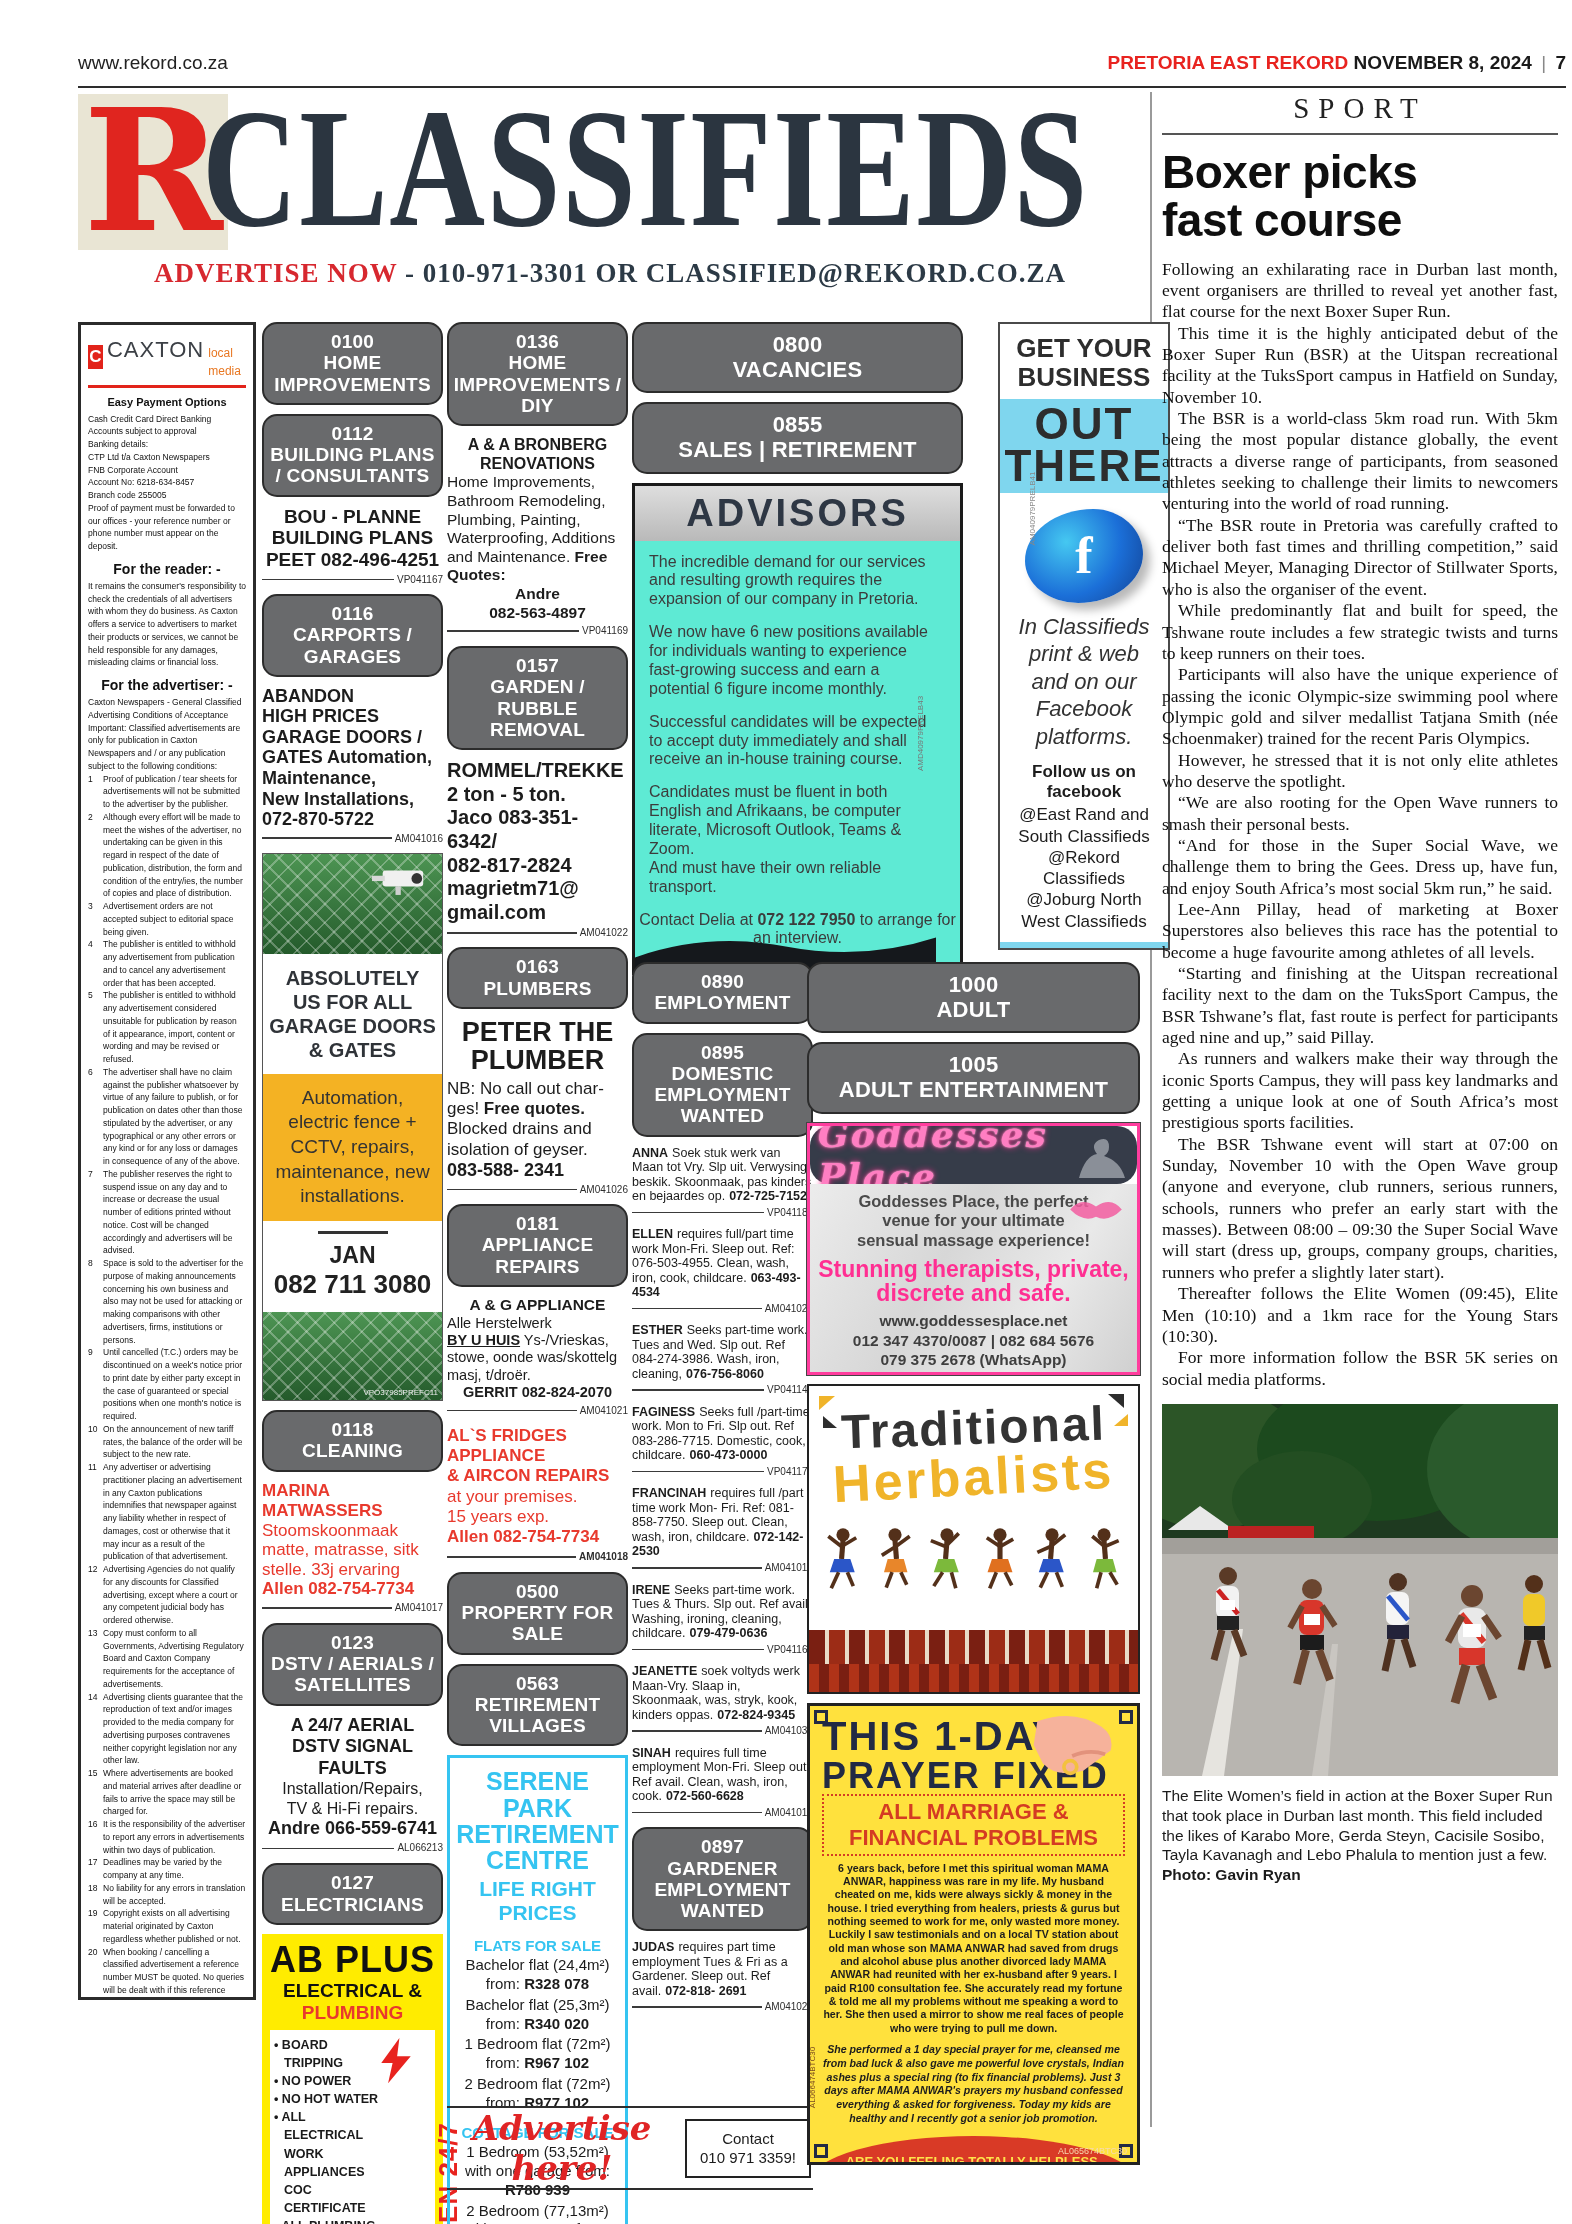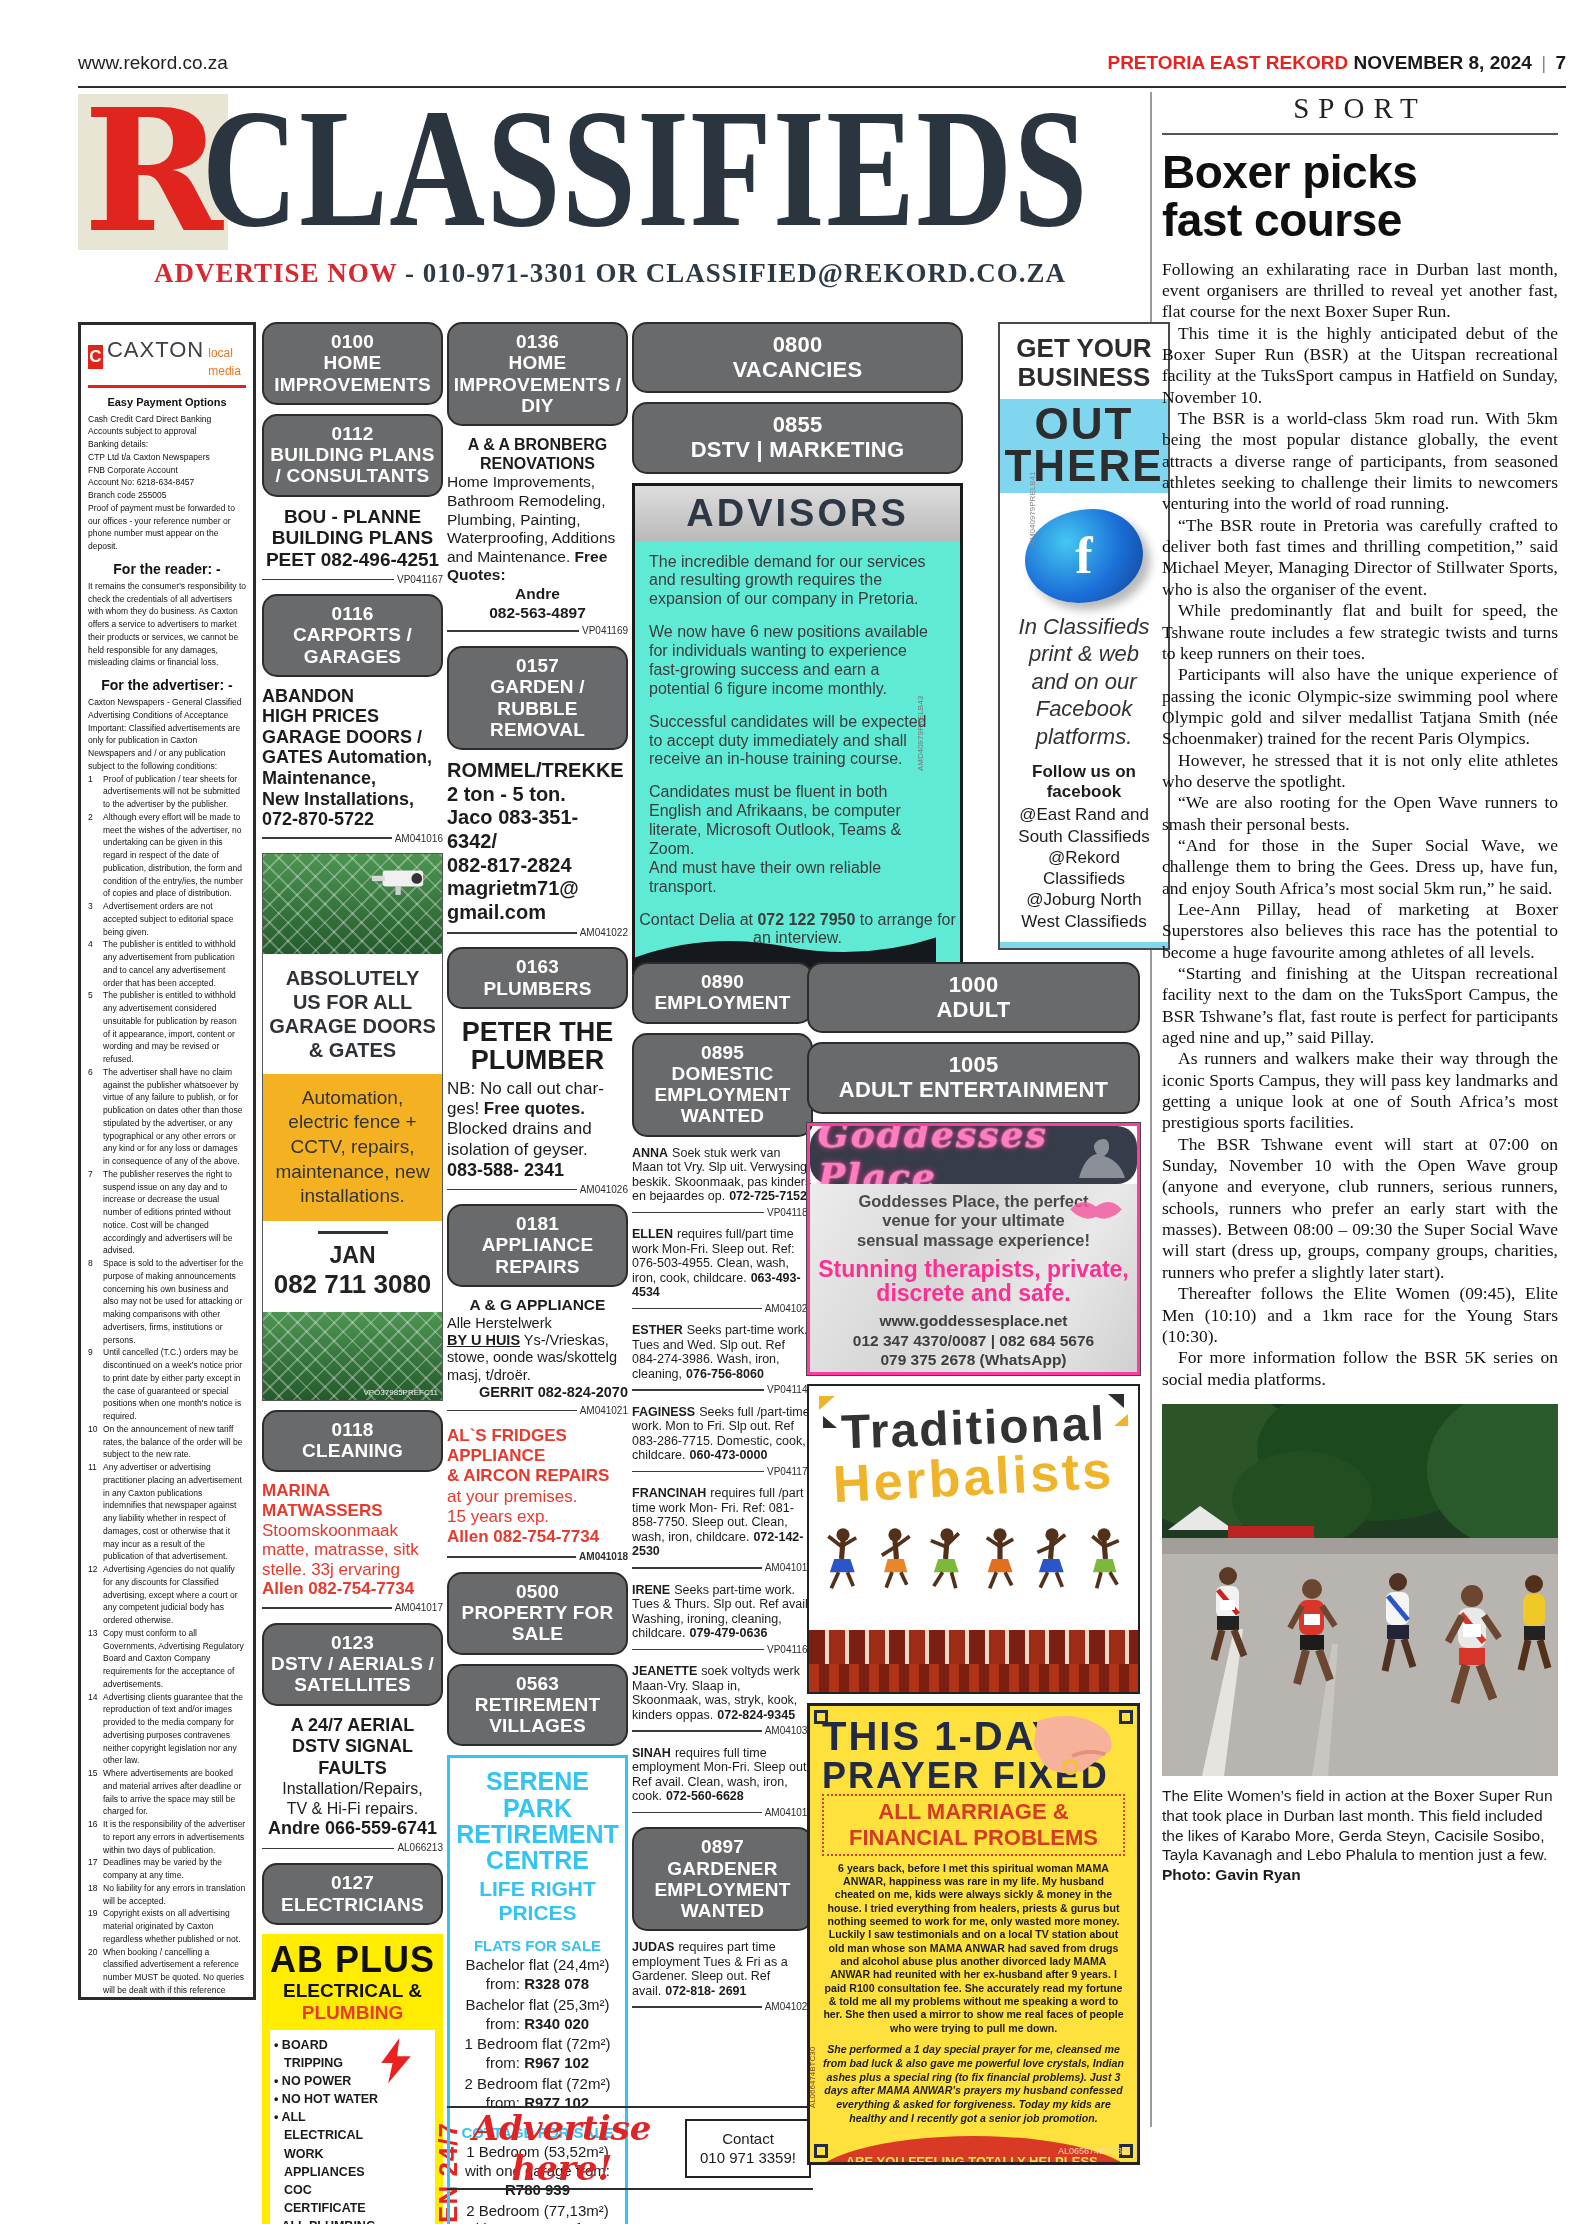--- a/index.html
+++ b/index.html
@@ -99,21 +99,21 @@
   
   .bronberg { font-size:15.5px; line-height:1.2; }
   .bronberg .t { text-align:center; font-weight:bold; font-size:16px; }
   .bronberg .sig { text-align:center; font-weight:bold; }
   .rommel { font-weight:bold; font-size:20px; line-height:1.18; }
   .peter .t { text-align:center; font-weight:bold; font-size:27px; line-height:1.05; }
   .peter .b { font-size:17px; line-height:1.2; margin-top:4px; }
   .peter .ph { font-weight:bold; font-size:18px; }
   .ag { font-size:14.5px; line-height:1.2; }
   .ag .t { text-align:center; font-weight:bold; font-size:15.5px; }
-  .ag .ph { text-align:right; font-weight:bold; }
+  .ag .ph { text-align:center; font-weight:bold; }
   .ag .bu { font-weight:bold; text-decoration:underline; }
   .als { font-weight:bold; font-size:17px; line-height:1.2; color:#e8392d; }
   .serene { border:3px solid #35c4f1; padding:10px 6px; text-align:center; }
   .sp-title { color:#35c4f1; font-weight:bold; font-size:25px; line-height:1.05; }
   .sp-sub { color:#35c4f1; font-weight:bold; font-size:21px; margin-top:4px; }
   .sp-h { color:#35c4f1; font-weight:bold; font-size:15px; margin-top:12px; }
   .sp-row { font-size:15px; line-height:1.25; margin-top:2px; }
 
   
   .advisors { border:3px solid #1a1a1a; position:relative; background:#5eead4; height:492px; overflow:hidden; }
@@ -547,21 +547,21 @@
     </div>
   </div>
 
   <div class="abs col4wide">
     <div class="cat cat-wide">
         <span>0800</span>
         <span>VACANCIES</span>
       </div>
     <div class="cat cat-wide">
         <span>0855</span>
-        <span>DSTV | MARKETING</span>
+        <span>SALES | RETIREMENT</span>
       </div>
     <div class="advisors">
       <div class="adv-head">ADVISORS</div>
       <div class="adv-body">
           <p class="pre">The incredible demand for our services and resulting growth requires the expansion of our company in Pretoria.</p>
           <p class="pre">We now have 6 new positions available for individuals wanting to experience fast-growing success and earn a potential 6 figure income monthly.</p>
           <p class="pre">Successful candidates will be expected to accept duty immediately and shall receive an in-house training course.</p>
           <p class="pre">Candidates must be fluent in both English and Afrikaans, be computer literate, Microsoft Outlook, Teams &amp; Zoom.
 And must have their own reliable transport.</p>
         </div>

